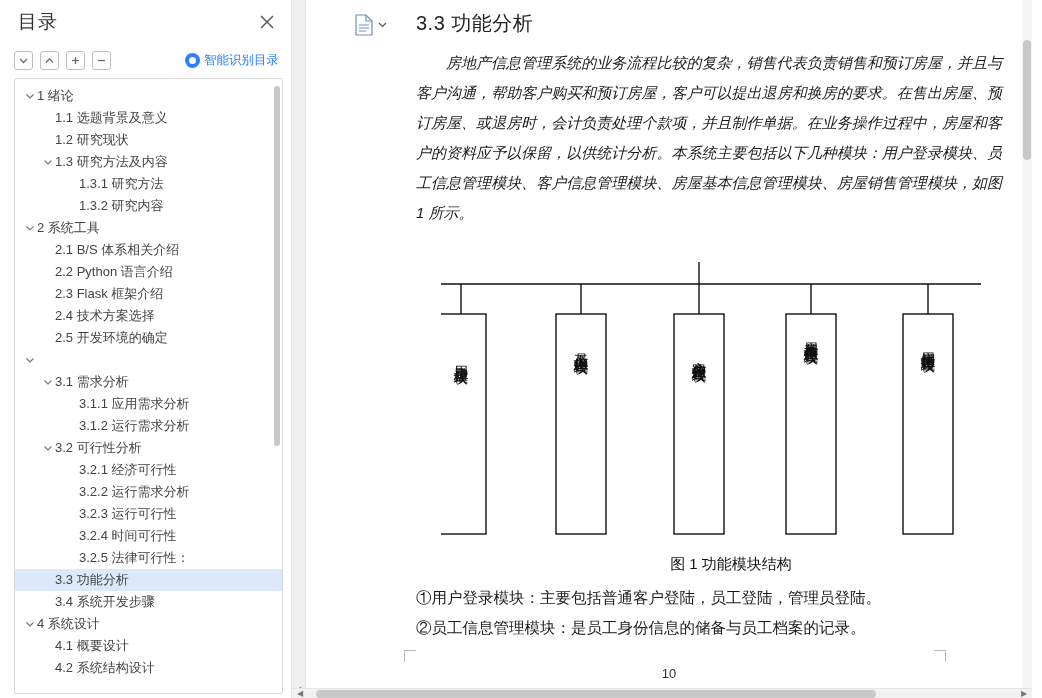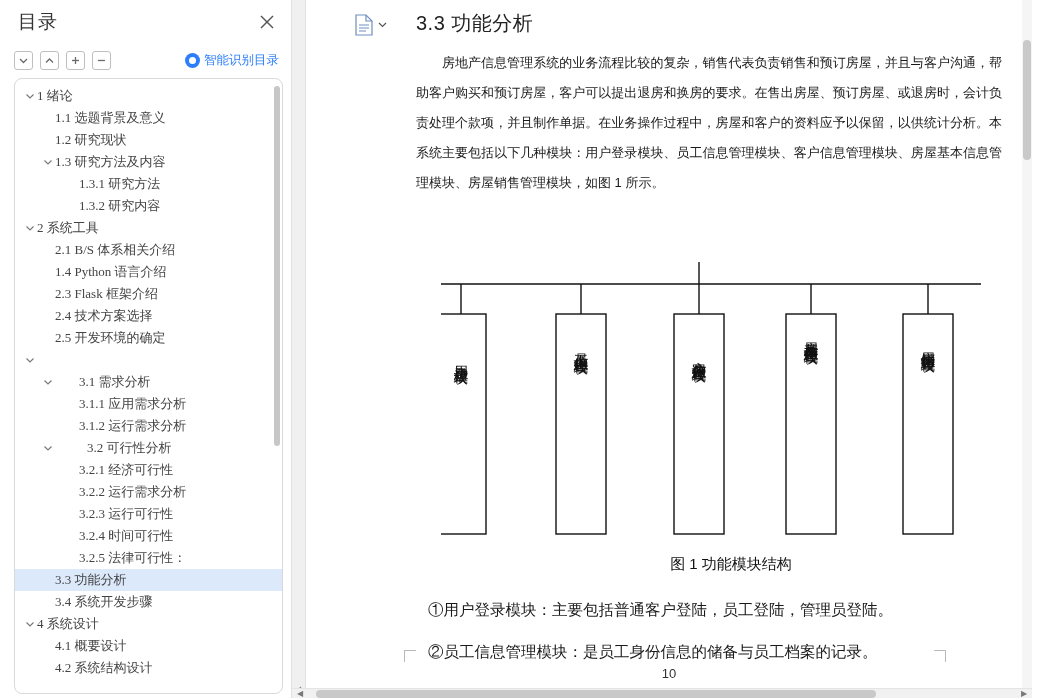--- a/index.html
+++ b/index.html
@@ -94,24 +94,23 @@
     background: #fff;
   }
 
   .toc-wrap {
     position: absolute;
     top: 78px;
     left: 14px;
     right: 8px;
     bottom: 4px;
     border: 1px solid #d9d9d9;
-    border-radius: 8px;
+    border-radius: 2px;
     overflow: hidden;
     background: #fff;
-    font-family: Liberation Serif, serif;
   }
   .toc-list {
     position: absolute;
     inset: 0;
     overflow: hidden;
     padding: 6px 0 0 0;
   }
   .toc-item {
     height: 22px;
     display: flex;
@@ -208,24 +207,25 @@
     font-size: 20px;
     color: #222;
     letter-spacing: 0.5px;
   }
 
   .doc-body {
     position: absolute;
     top: 48px;
     left: 110px;
     right: 30px;
-    font-size: 13px;
+    font-size: 15px;
     line-height: 30px;
     color: #1a1a1a;
     text-align: justify;
+    font-style: italic;
   }
   .doc-body p {
     margin: 0;
     text-indent: 2em;
   }
 
   
   .diagram {
     position: absolute;
     top: 262px;
@@ -256,21 +256,21 @@
   }
   .doc-after {
     position: absolute;
     top: 583px;
     left: 110px;
     right: 30px;
     font-size: 15.5px;
     line-height: 30px;
     color: #1a1a1a;
   }
-  .doc-after p { margin: 12px; }
+  .doc-after p { margin: 0; }
   .page-corner-l, .page-corner-r {
     position: absolute;
     top: 650px;
     width: 12px; height: 12px;
   }
   .page-corner-l { left: 98px; border-left: 1px solid #b9b9b9; border-top: 1px solid #b9b9b9; }
   .page-corner-r { right: 86px; border-right: 1px solid #b9b9b9; border-top: 1px solid #b9b9b9; }
   .page-num {
     position: absolute;
     top: 666px;
@@ -414,58 +414,58 @@
               </svg>
             </span>
             <span class="toc-label">2 系统工具</span>
           </div>
           <div class="toc-item" style="padding-left: 26px;">
             <span class="toc-caret"></span>
             <span class="toc-label">2.1 B/S 体系相关介绍</span>
           </div>
           <div class="toc-item" style="padding-left: 26px;">
             <span class="toc-caret"></span>
-            <span class="toc-label">1.4 Python 语言介绍</span>
+            <span class="toc-label">2.2 Python 语言介绍</span>
           </div>
           <div class="toc-item" style="padding-left: 26px;">
             <span class="toc-caret"></span>
             <span class="toc-label">2.3 Flask 框架介绍</span>
           </div>
           <div class="toc-item" style="padding-left: 26px;">
             <span class="toc-caret"></span>
             <span class="toc-label">2.4 技术方案选择</span>
           </div>
           <div class="toc-item" style="padding-left: 26px;">
             <span class="toc-caret"></span>
             <span class="toc-label">2.5 开发环境的确定</span>
           </div>
           <div class="toc-item" style="padding-left: 8px;">
             <span class="toc-caret">
               <svg width="10" height="10" viewBox="0 0 10 10">
                 <polyline points="1.5,3.5 5,7 8.5,3.5" fill="none" stroke="#7a7a7a" stroke-width="1.2"></polyline>
               </svg>
             </span>
           </div>
-          <div class="toc-item" style="padding-left: 26px; gap: 24px;">
+          <div class="toc-item" style="padding-left: 26px;">
             <span class="toc-caret">
               <svg width="10" height="10" viewBox="0 0 10 10">
                 <polyline points="1.5,3.5 5,7 8.5,3.5" fill="none" stroke="#7a7a7a" stroke-width="1.2"></polyline>
               </svg>
             </span>
             <span class="toc-label">3.1 需求分析</span>
           </div>
           <div class="toc-item" style="padding-left: 50px;">
             <span class="toc-caret"></span>
             <span class="toc-label">3.1.1 应用需求分析</span>
           </div>
           <div class="toc-item" style="padding-left: 50px;">
             <span class="toc-caret"></span>
             <span class="toc-label">3.1.2 运行需求分析</span>
           </div>
-          <div class="toc-item" style="padding-left: 26px; gap: 32px;">
+          <div class="toc-item" style="padding-left: 26px;">
             <span class="toc-caret">
               <svg width="10" height="10" viewBox="0 0 10 10">
                 <polyline points="1.5,3.5 5,7 8.5,3.5" fill="none" stroke="#7a7a7a" stroke-width="1.2"></polyline>
               </svg>
             </span>
             <span class="toc-label">3.2 可行性分析</span>
           </div>
           <div class="toc-item" style="padding-left: 50px;">
             <span class="toc-caret"></span>
             <span class="toc-label">3.2.1 经济可行性</span>

